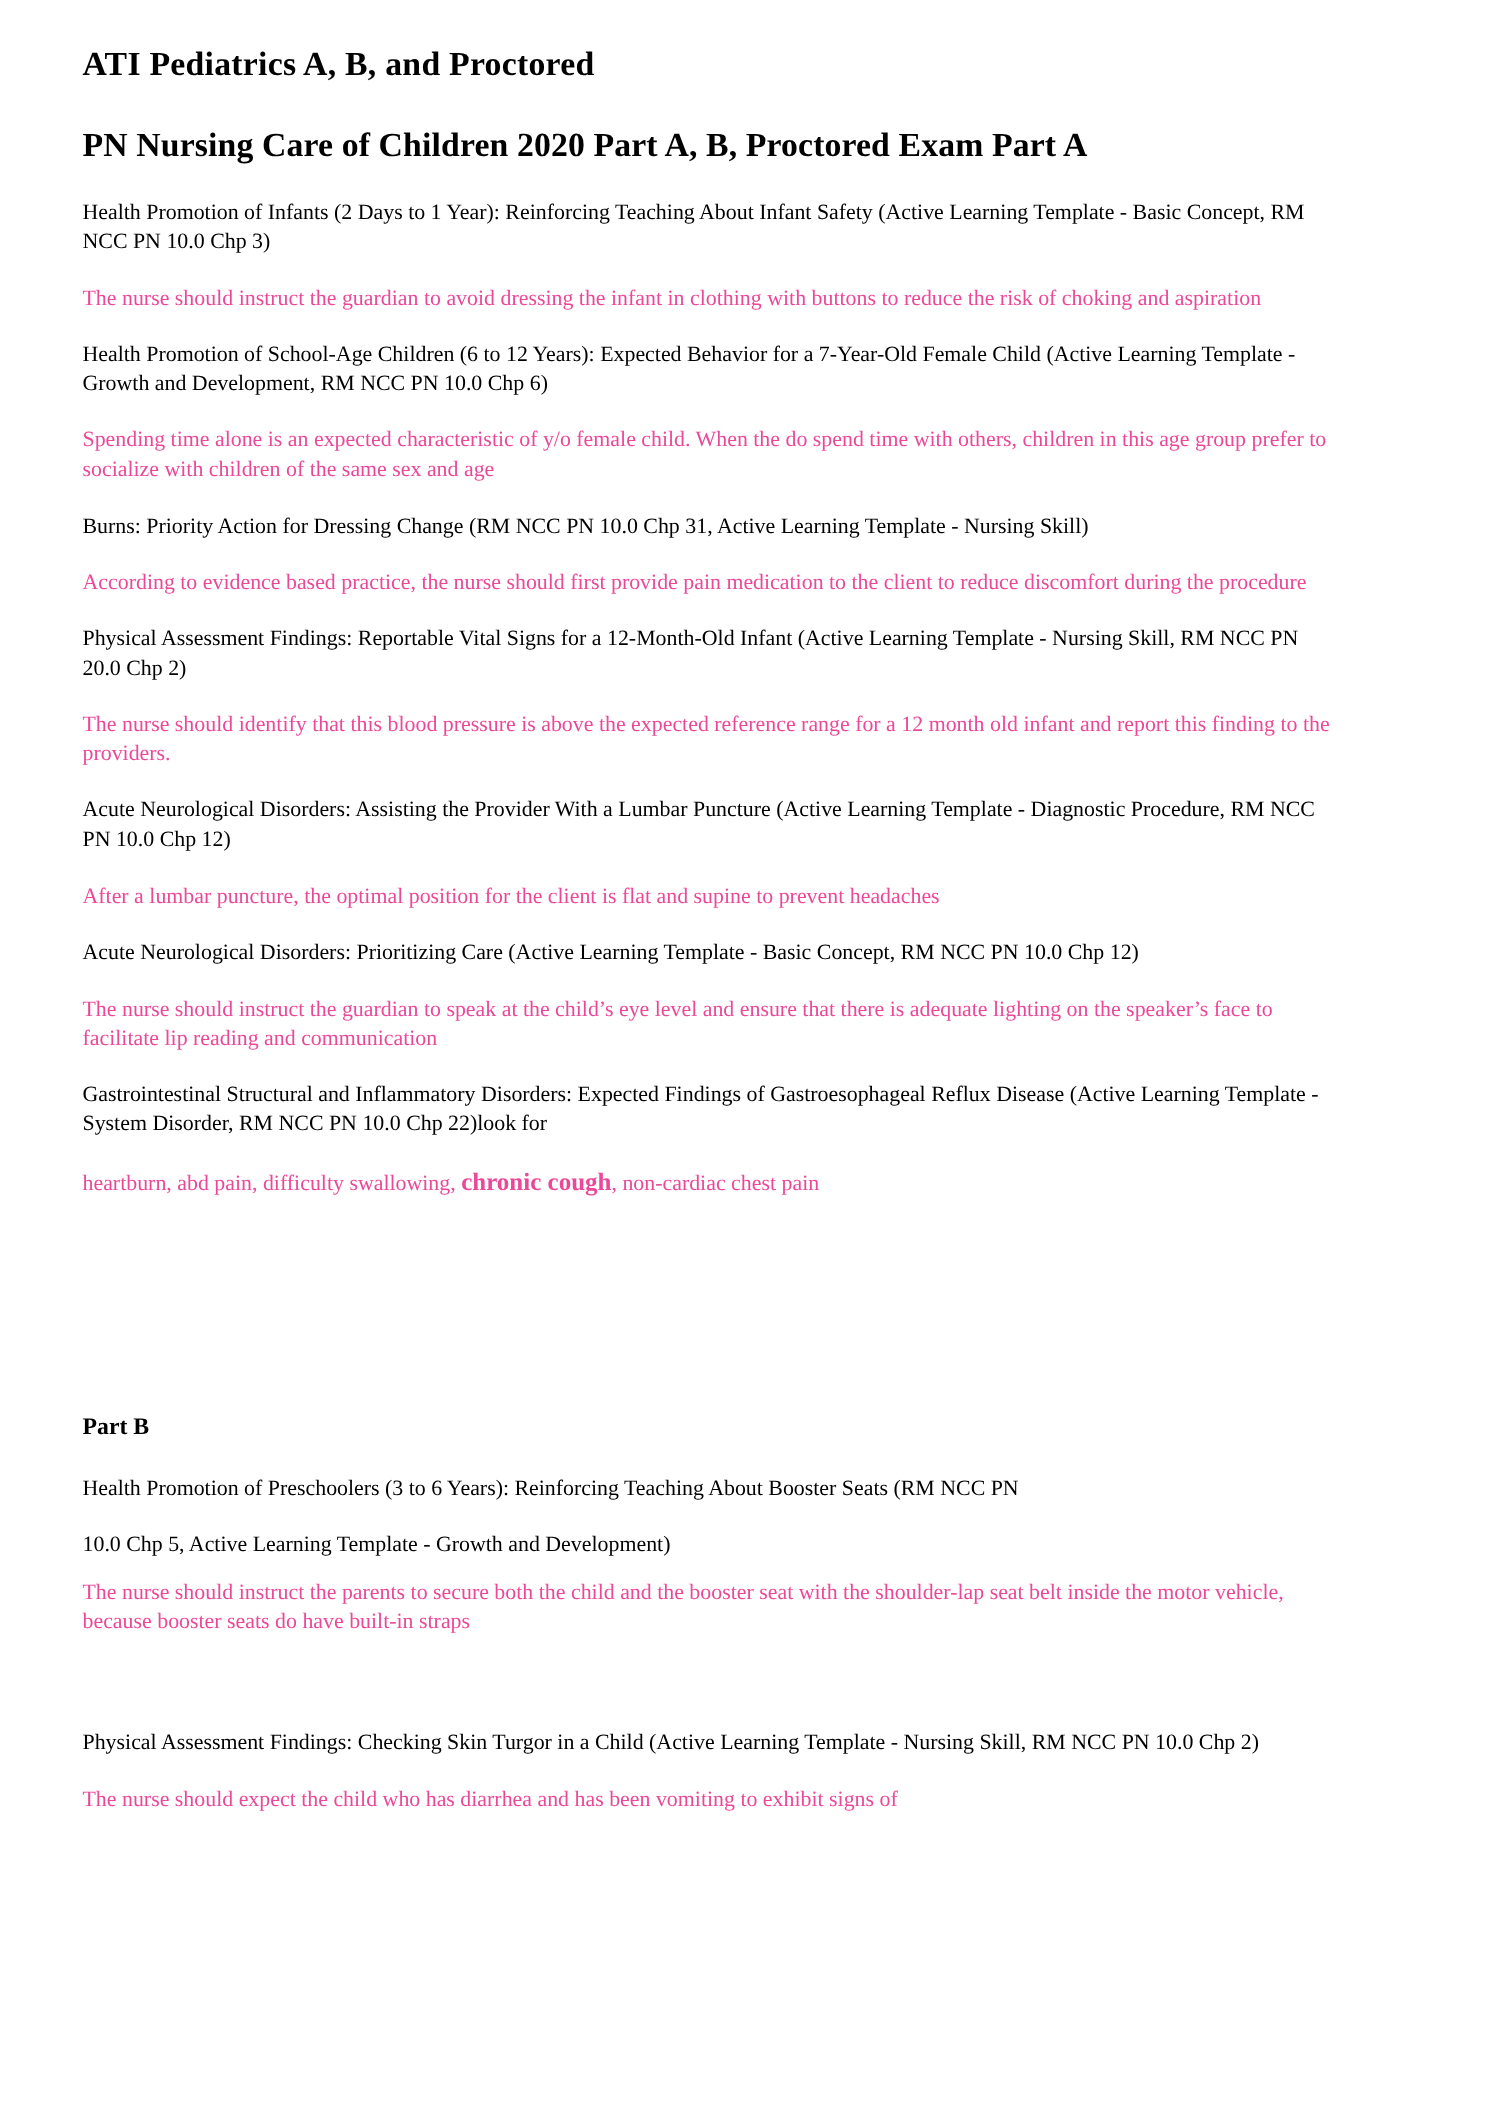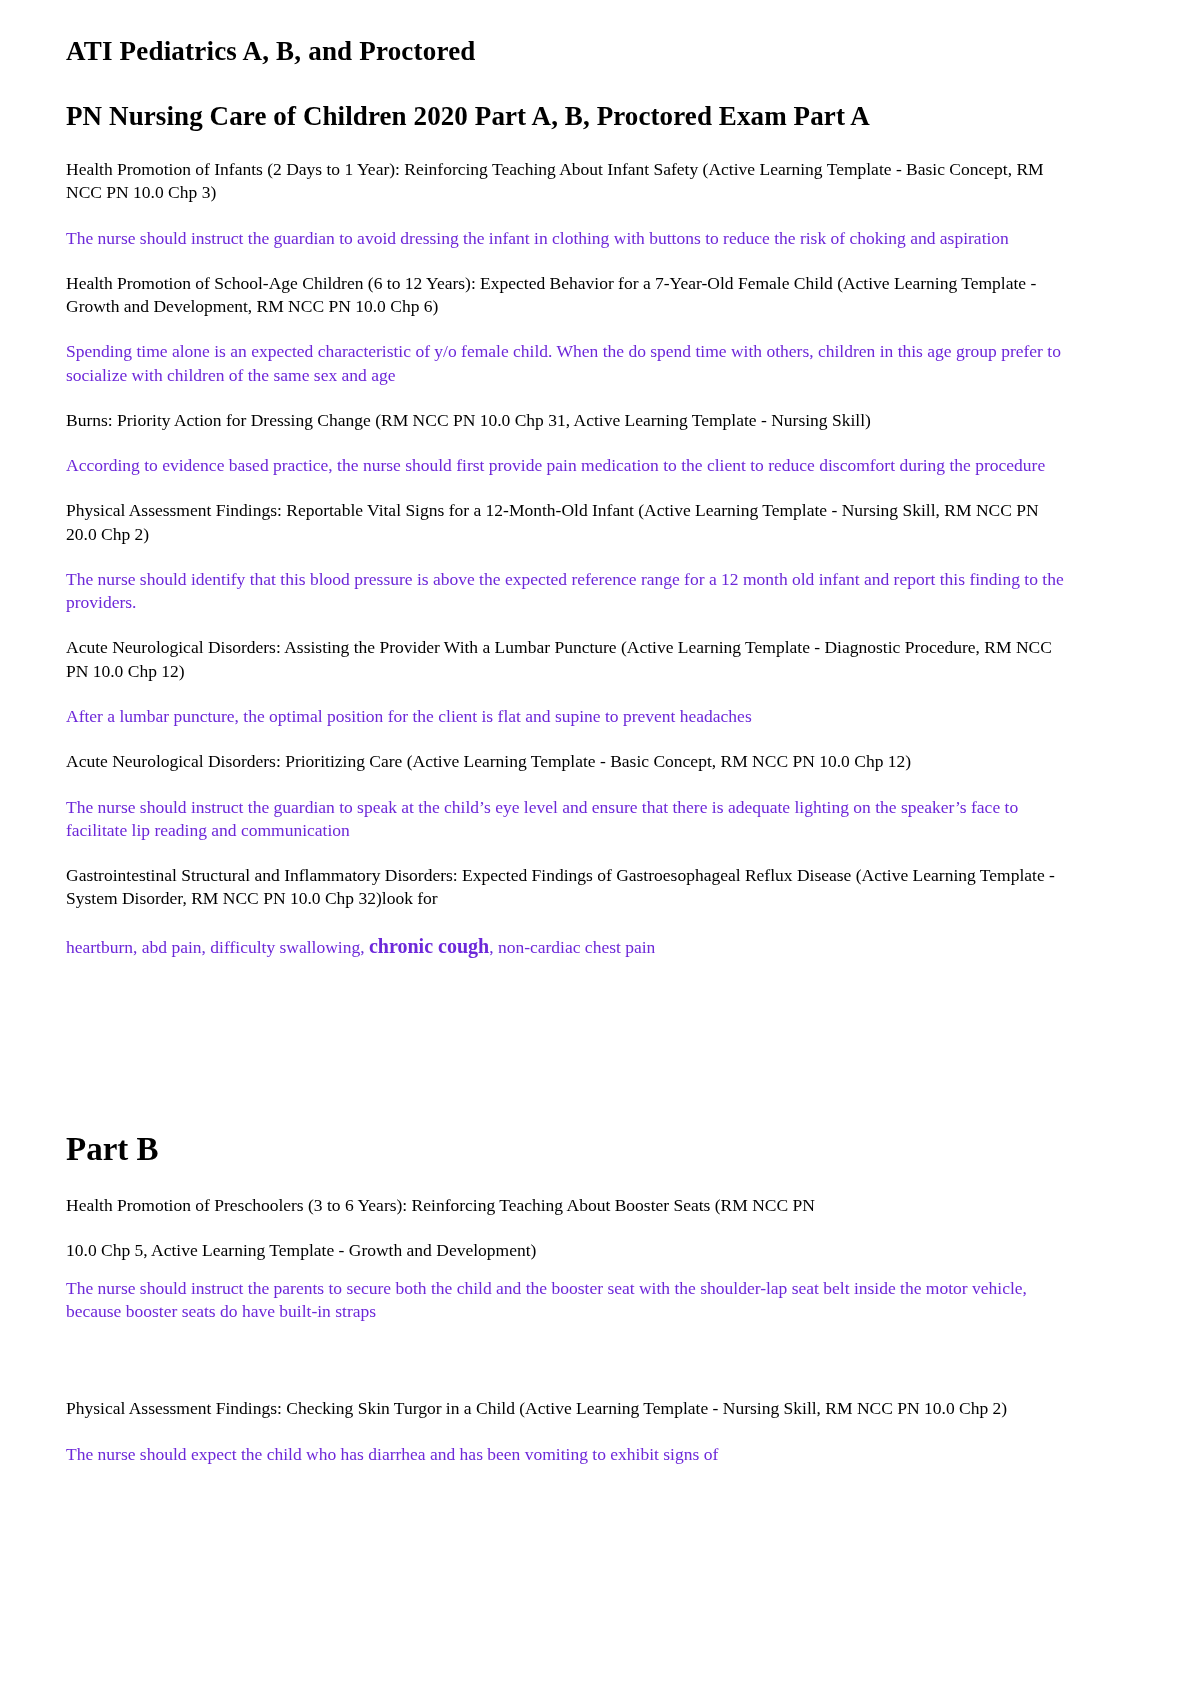--- a/index.html
+++ b/index.html
@@ -26,31 +26,31 @@
     margin: 0 0 34px 0;
     letter-spacing: 0.2px;
   }
   .doc-subtitle {
     font-size: 27px;
     font-weight: bold;
     margin: 0 0 26px 0;
     letter-spacing: 0.1px;
   }
   .part-heading {
-    font-size: 33px;
+    font-size: 19px;
     font-weight: bold;
     margin: 0 0 26px 0;
   }
   p {
     margin: 0 0 22px 0;
     font-size: 17.5px;
     line-height: 1.33;
   }
   p.answer {
-    color: #6d28d9;
+    color: #ec4899;
   }
   p.q-joined {
     margin-bottom: 14px;
   }
   .spacer-lg {
     height: 150px;
   }
   .spacer-md {
     height: 52px;
   }
@@ -79,21 +79,21 @@
 
   <p>Physical Assessment Findings: Reportable Vital Signs for a 12-Month-Old Infant (Active Learning Template - Nursing Skill, RM NCC PN 20.0 Chp 2)</p>
   <p class="answer">The nurse should identify that this blood pressure is above the expected reference range for a 12 month old infant and report this finding to the providers.</p>
 
   <p>Acute Neurological Disorders: Assisting the Provider With a Lumbar Puncture (Active Learning Template - Diagnostic Procedure, RM NCC PN 10.0 Chp 12)</p>
   <p class="answer">After a lumbar puncture, the optimal position for the client is flat and supine to prevent headaches</p>
 
   <p>Acute Neurological Disorders: Prioritizing Care (Active Learning Template - Basic Concept, RM NCC PN 10.0 Chp 12)</p>
   <p class="answer">The nurse should instruct the guardian to speak at the child’s eye level and ensure that there is adequate lighting on the speaker’s face to facilitate lip reading and communication</p>
 
-  <p>Gastrointestinal Structural and Inflammatory Disorders: Expected Findings of Gastroesophageal Reflux Disease (Active Learning Template - System Disorder, RM NCC PN 10.0 Chp 32)look for</p>
+  <p>Gastrointestinal Structural and Inflammatory Disorders: Expected Findings of Gastroesophageal Reflux Disease (Active Learning Template - System Disorder, RM NCC PN 10.0 Chp 22)look for</p>
   <p class="answer">
     <span>heartburn, abd pain, difficulty swallowing, </span><span class="emph-big">chronic cough</span><span>, non-cardiac chest pain</span>
   </p>
 
   <div class="spacer-lg"></div>
 
   <h2 class="part-heading">Part B</h2>
 
   <p>Health Promotion of Preschoolers (3 to 6 Years): Reinforcing Teaching About Booster Seats (RM NCC PN</p>
   <p class="q-joined">10.0 Chp 5, Active Learning Template - Growth and Development)</p>

